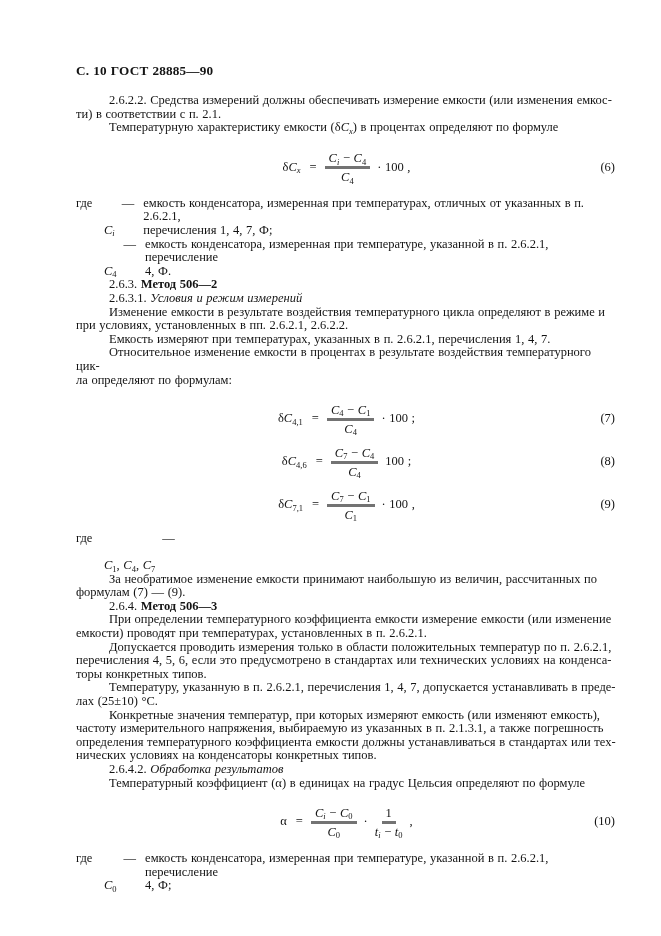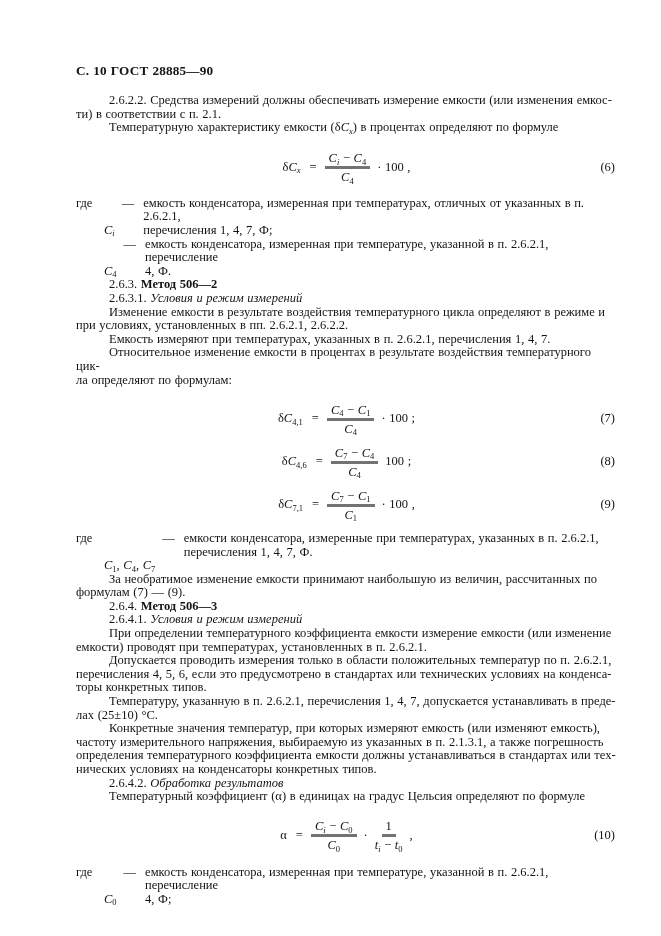--- a/index.html
+++ b/index.html
@@ -166,31 +166,28 @@
         </span>
       <span class="tok math">· 100 ,</span>
       <span class="eq-num">(9)</span>
     </div>
 
     <div class="where" style="margin-top:10px;">
       <div class="where-row">
         <span class="w-prefix">где</span>
         <span class="w-term math"><i>C</i><sub>1</sub>, <i>C</i><sub>4</sub>, <i>C</i><sub>7</sub></span>
         <span class="w-dash">—</span>
-        <span class="w-def">емкости конденсатора, измеренные при температурах, указанных в п. 2.6.2.1,
-перечисления 1, 4, 7, Ф.</span>
       </div>
     </div>
 
     <p class="para">За необратимое изменение емкости принимают наибольшую из величин, рассчитанных по
 формулам (7) — (9).</p>
 
     <p class="head bold"><span class="num">2.6.4. </span><span class="ttl">Метод 506—3</span></p>
 
-    <p class="head italic"><span class="num">2.6.4.1. </span><span class="ttl">Условия и режим измерений</span></p>
 
     <p class="para">При определении температурного коэффициента емкости измерение емкости (или изменение
 емкости) проводят при температурах, установленных в п. 2.6.2.1.</p>
 
     <p class="para">Допускается проводить измерения только в области положительных температур по п. 2.6.2.1,
 перечисления 4, 5, 6, если это предусмотрено в стандартах или технических условиях на конденса-
 торы конкретных типов.</p>
 
     <p class="para">Температуру, указанную в п. 2.6.2.1, перечисления 1, 4, 7, допускается устанавливать в преде-
 лах (25±10) °С.</p>

